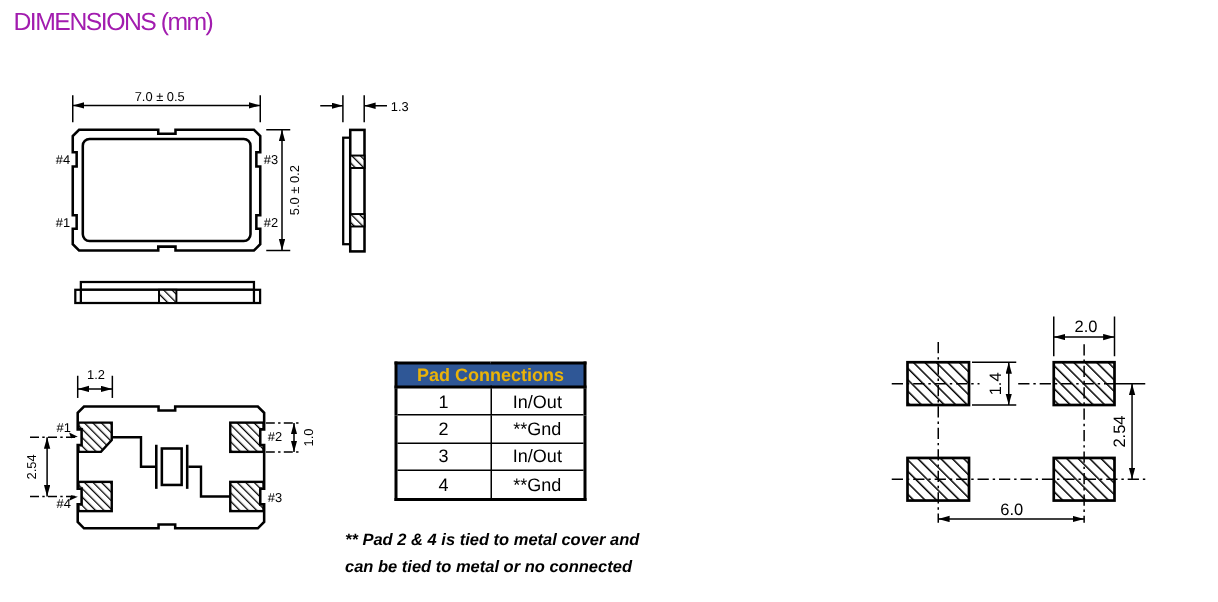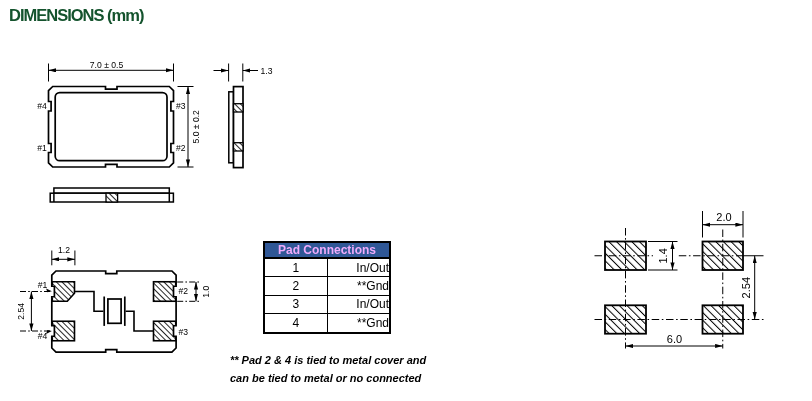--- a/index.html
+++ b/index.html
@@ -1,34 +1,34 @@
 <!DOCTYPE html>
 <html><head>
 <meta charset="utf-8">
 <style>
   html,body{margin:0;padding:0;background:#ffffff;}
   #page{position:relative;width:812px;height:401px;background:#ffffff;overflow:hidden;will-change:transform;
         font-family:"Liberation Sans", sans-serif;color:#000;}
-  #page-title{position:absolute;left:9px;top:6px;font-size:16.5px;font-weight:bold;
-        letter-spacing:-1px;color:#14532d;}
+  #page-title{position:absolute;left:9px;top:6px;font-size:16.5px;font-weight:normal;
+        letter-spacing:-1px;color:#a21caf;}
   #drawing{position:absolute;left:0;top:0;}
   svg text{font-family:"Liberation Sans", sans-serif;fill:#000;}
   .dimtxt{font-size:8.6px;}
   .padtxt{font-size:8.6px;}
   .lptxt{font-size:11px;}
   
   #pad-table-wrap{position:absolute;left:263px;top:241px;}
   table.padtab{border-collapse:collapse;width:128px;table-layout:fixed;}
   table.padtab th{background:#2f5796;color:#fff;font-size:12px;font-weight:bold;
         height:14px;padding:0;text-align:center;border:2px solid #000;}
   table.padtab td{font-size:12px;height:17.4px;padding:0;text-align:center;
         border:1.5px solid #000;border-left:2px solid #000;border-right:2px solid #000;}
   table.padtab tr:last-child td{border-bottom:2px solid #000;}
   table.padtab td.c1{width:44px;border-right:1.5px solid #000;}
-  table.padtab td.c2{border-left:1.5px solid #000;text-align:right;}
+  table.padtab td.c2{border-left:1.5px solid #000;}
   #note{position:absolute;left:230px;top:352px;width:215px;font-size:11px;
         font-weight:bold;line-height:17.8px;letter-spacing:0px;font-style:italic;}
   #lp-caption{position:absolute;left:576px;top:370.5px;font-size:11.5px;
         font-weight:bold;font-style:italic;}
 </style>
 </head>
 <body>
 
 <div id="page">
 
@@ -196,21 +196,21 @@
 
       <line x1="625.5" y1="346" x2="722.75" y2="346" stroke="#000" stroke-width="1" marker-start="url(#arr)" marker-end="url(#arr)"></line>
       <text class="lptxt" x="674.5" y="343.3" text-anchor="middle">6.0</text>
     </g>
   </svg>
 
   <div id="pad-table-wrap">
     <table class="padtab">
       <thead>
         <tr>
-          <th colspan="2" style="background: rgb(47, 87, 150); color: #f0abfc;">Pad Connections</th>
+          <th colspan="2" style="background: rgb(47, 87, 150); color: #eab308;">Pad Connections</th>
         </tr>
       </thead>
       <tbody>
         <tr>
           <td class="c1">1</td>
           <td class="c2">In/Out</td>
         </tr>
         <tr>
           <td class="c1">2</td>
           <td class="c2">**Gnd</td>

